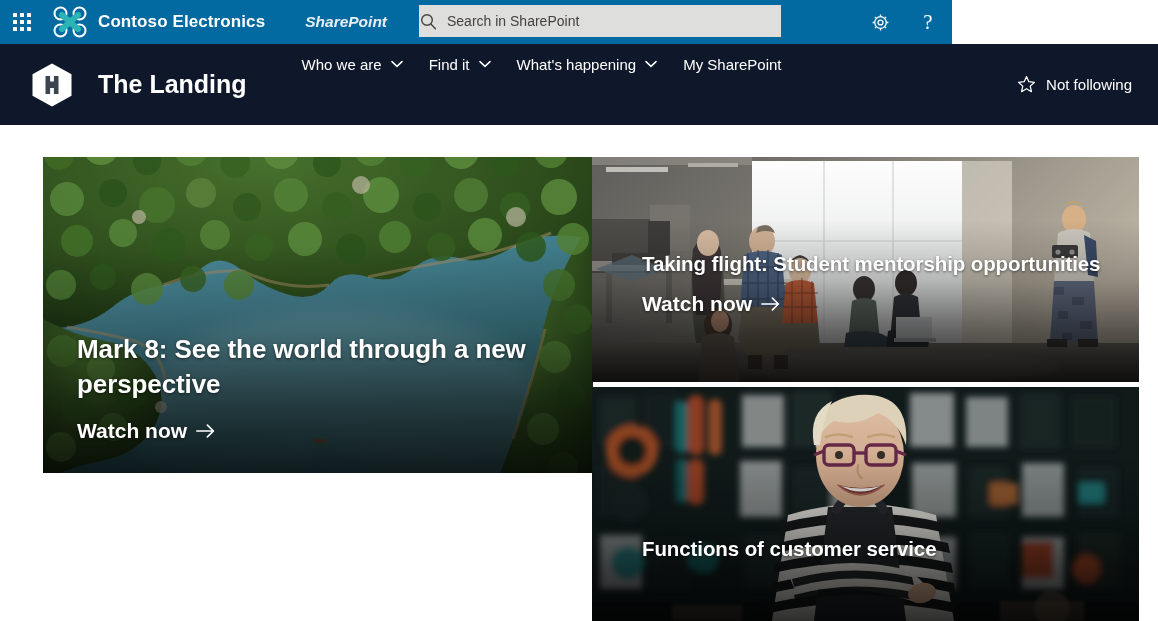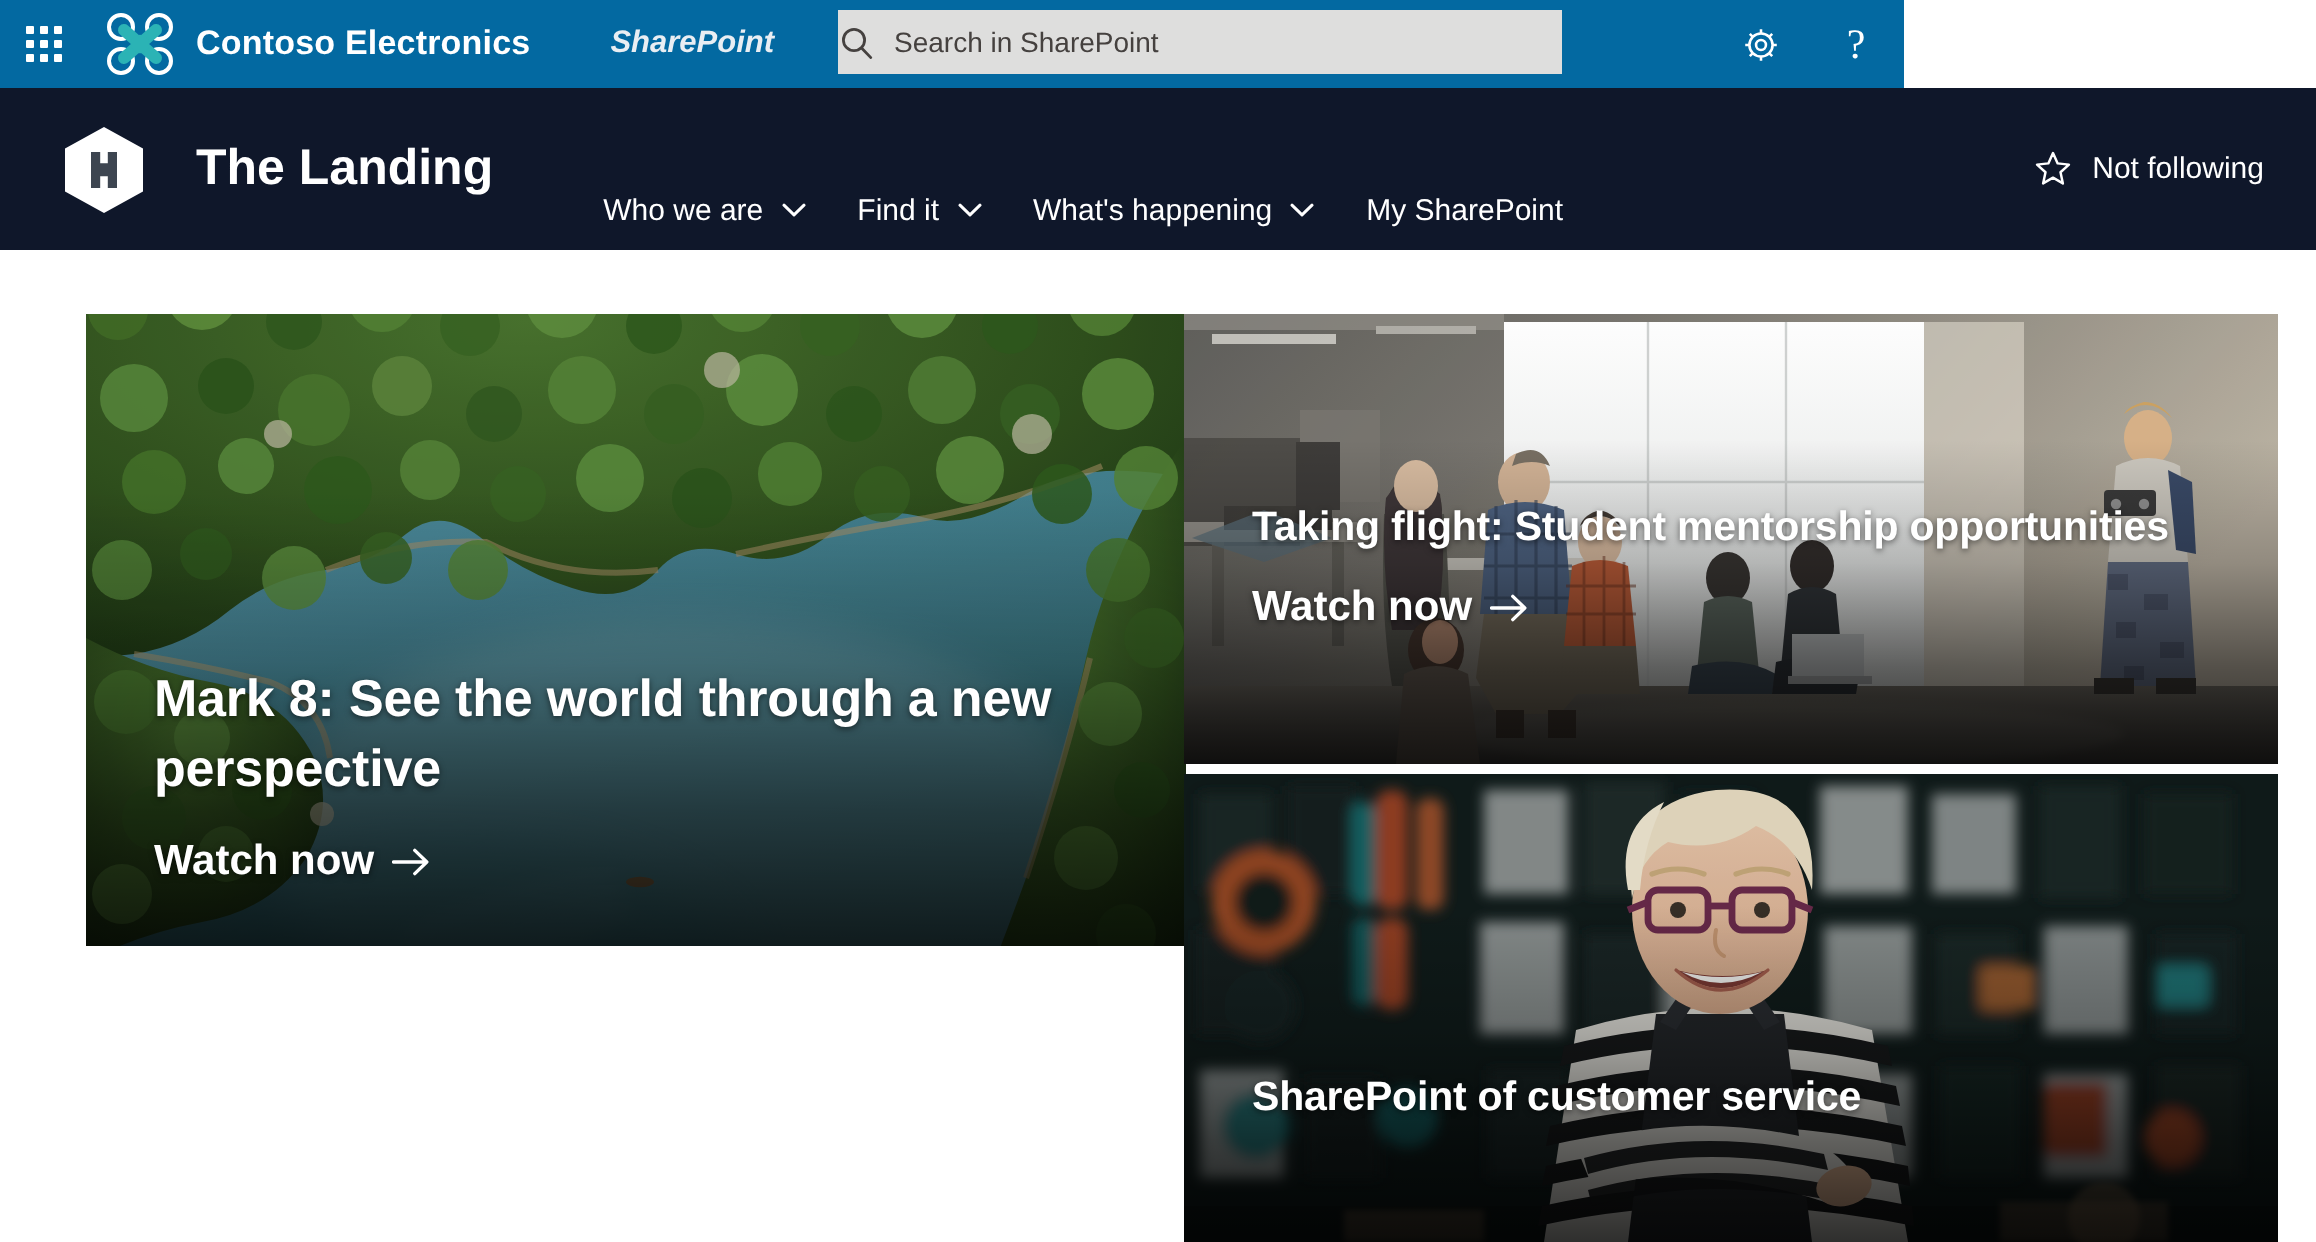--- a/index.html
+++ b/index.html
@@ -127,21 +127,21 @@
     color: #ffffff;
     font-size: 25px;
     font-weight: bold;
     margin-left: 22px;
     white-space: nowrap;
     cursor: pointer;
   }
 
   #site-nav {
     display: flex;
-    align-items: flex-end;
+    align-items: flex-start;
     margin-left: 42px;
     height: 100%;
   }
   .nav-item {
     display: flex;
     align-items: center;
     color: #ffffff;
     font-size: 15px;
     padding: 0 13px;
     height: 40px;
@@ -205,21 +205,21 @@
       rgba(0,0,0,0) 100%);
   }
 
   .tile .caption {
     position: absolute;
     left: 0; right: 0; bottom: 0;
     padding: 0 34px 30px 34px;
     color: #ffffff;
   }
   .tile-top .caption,
-  .tile-bottom .caption { padding: 0 34px 28px 34px; }
+  .tile-bottom .caption { padding: 0 34px 28px 50px; }
 
   .tile .headline {
     font-size: 26px;
     font-weight: bold;
     line-height: 1.32;
     letter-spacing: -0.1px;
     text-shadow: 0 1px 3px rgba(0,0,0,0.55);
   }
   .tile-top .headline,
   .tile-bottom .headline { font-size: 20.5px; line-height: 1.3; }
@@ -758,17 +758,17 @@
           <path d="M246 98 Q 268 116 292 98 Q 270 104 246 98 Z" fill="#7d3b35"></path>
           <path d="M249 99 Q 268 110 289 99 Q 269 104 249 99 Z" fill="#fbfbf8"></path>
           <path d="M246 98 Q 268 118 292 98" stroke="#a8604f" stroke-width="1.6" fill="none" stroke-linecap="round"></path>
         </g>
 
         <rect width="547" height="234" fill="#0a1312" opacity="0.08"></rect>
       </svg>
     </div>
     <div class="scrim"></div>
     <div class="caption">
-      <div class="headline">SharePoint of customer service</div>
+      <div class="headline">Functions of customer service</div>
     </div>
   </div>
 
 </div>
 
 </body></html>

